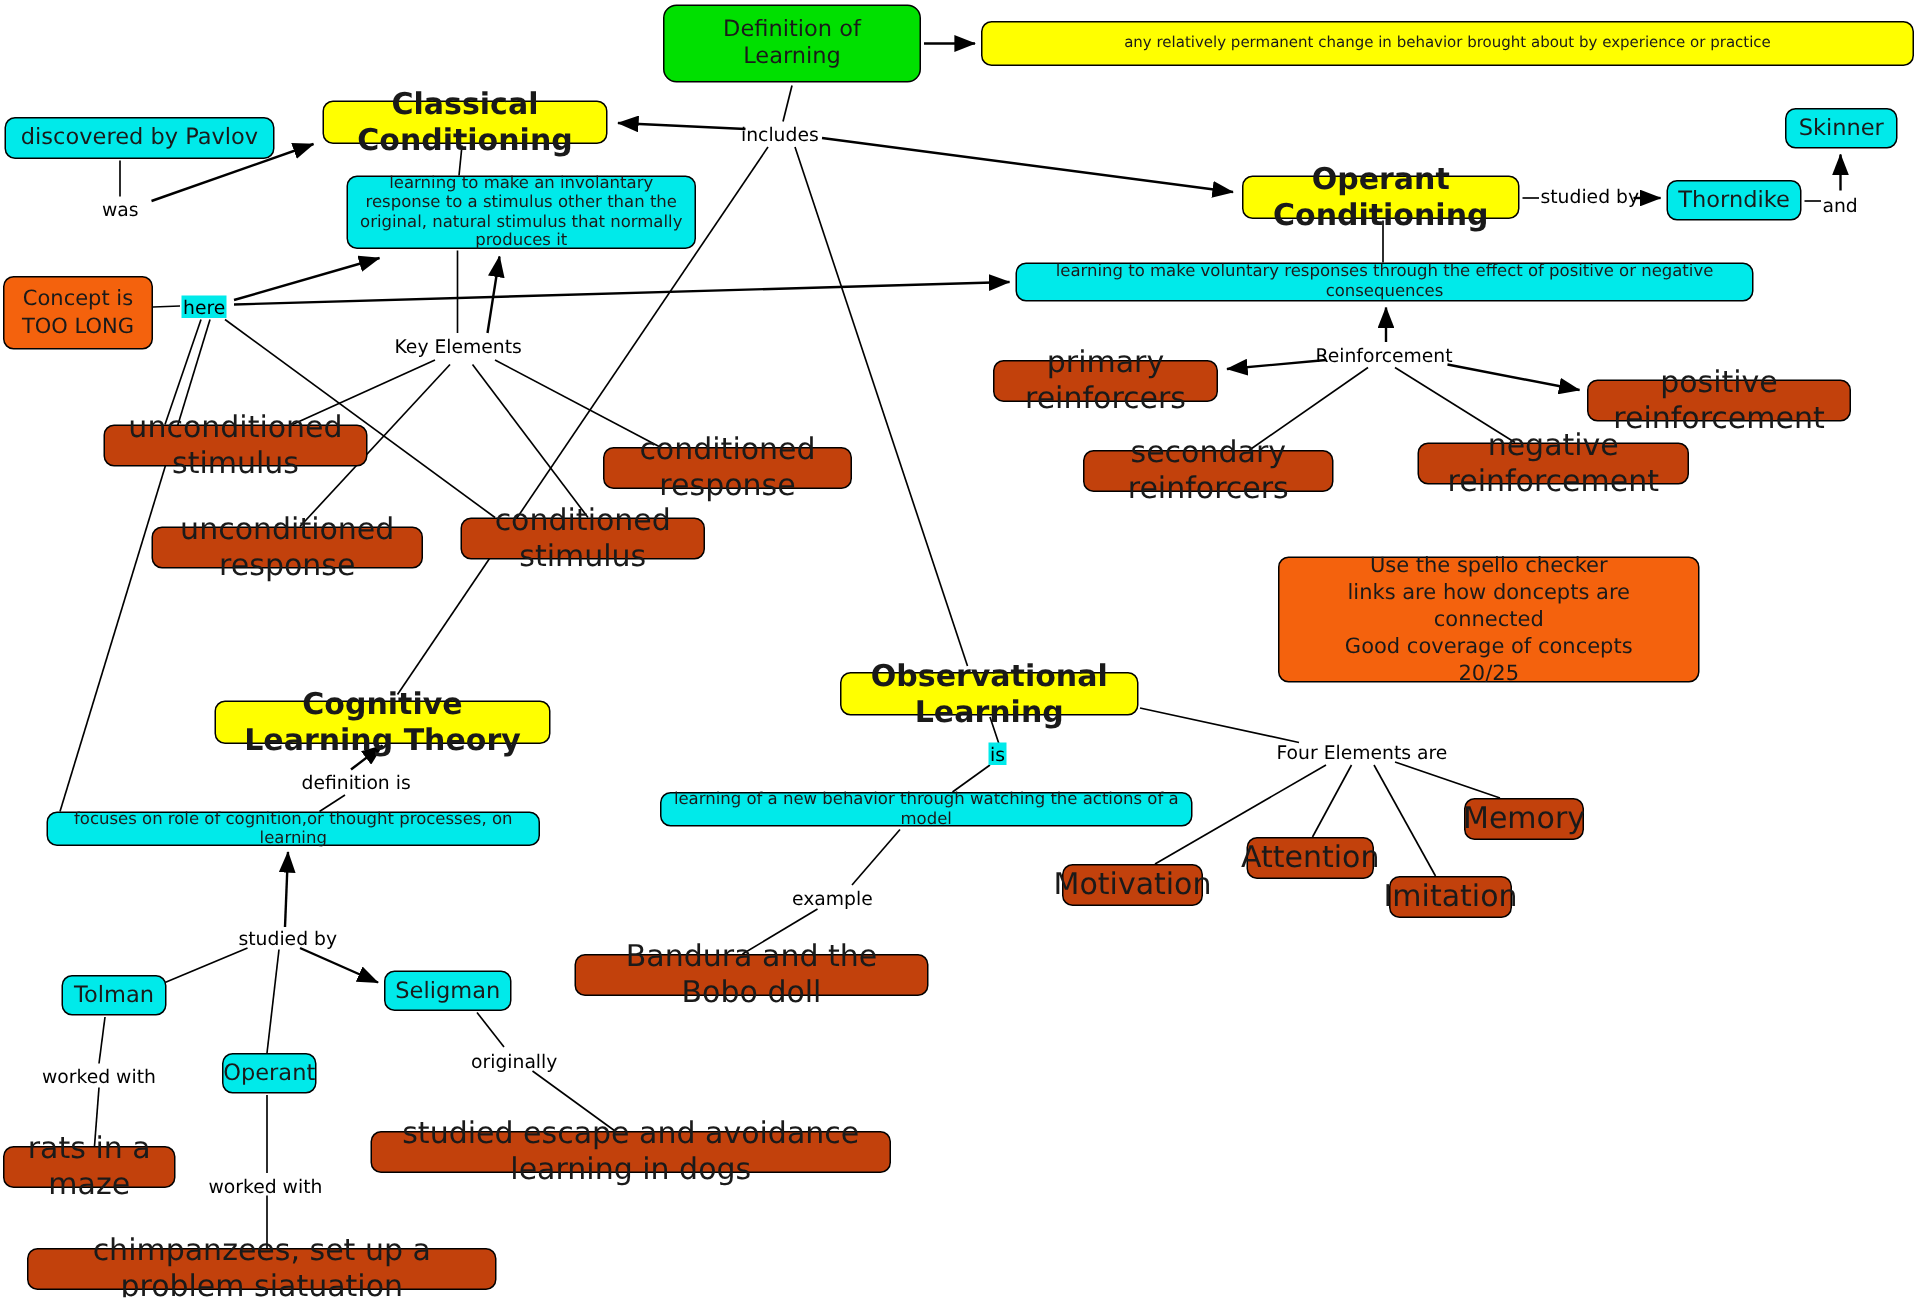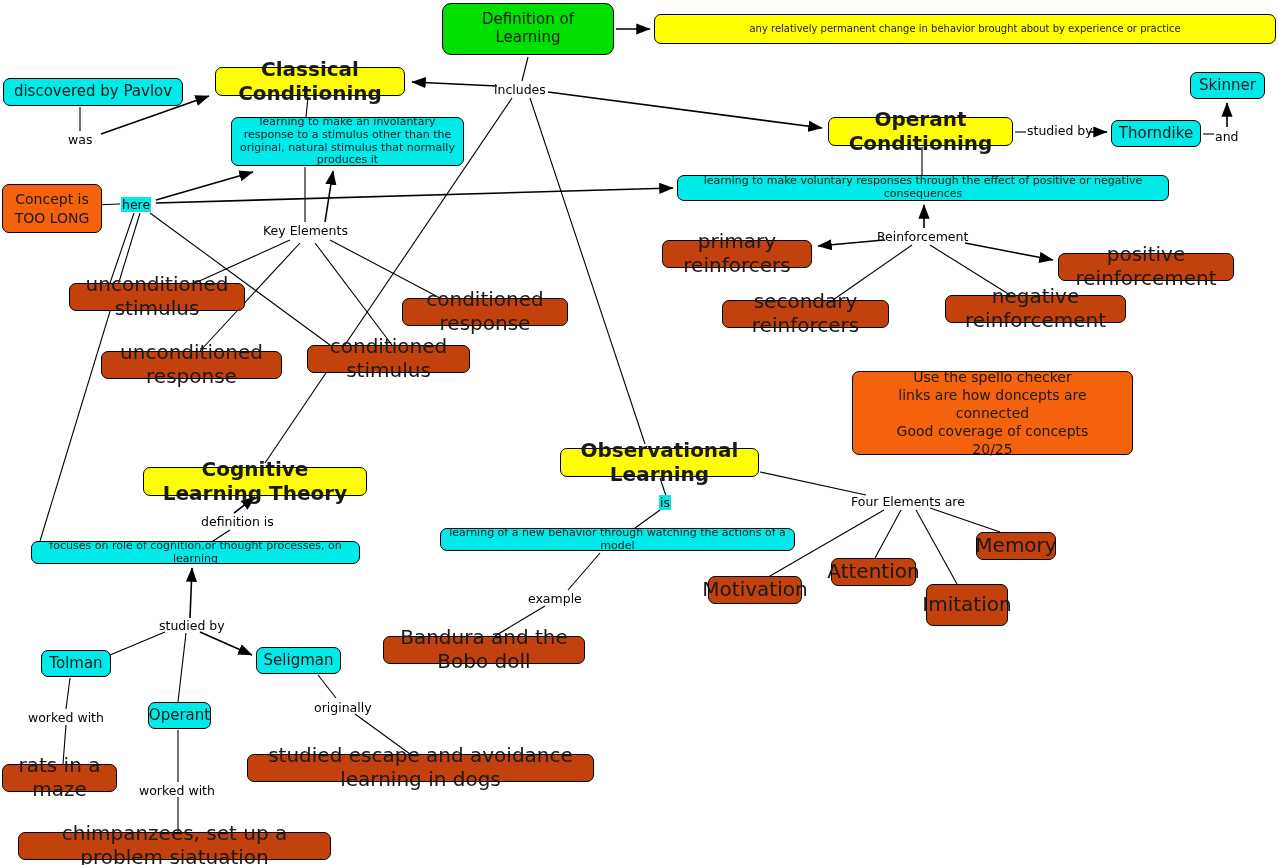--- a/index.html
+++ b/index.html
@@ -164,24 +164,24 @@
       </div>
       <div class="node n-cyan-sm" style="left: 31px; top: 541px; width: 329px; height: 23px;">
         <span style="white-space: pre-line;">focuses on role of cognition,or thought processes, on learning</span>
       </div>
       <div class="node n-peach" style="left: 831px; top: 558px; width: 85px; height: 28px;">
         <span style="white-space: pre-line;">Attention</span>
       </div>
       <div class="node n-peach" style="left: 708px; top: 576px; width: 94px; height: 28px;">
         <span style="white-space: pre-line;">Motivation</span>
       </div>
-      <div class="node n-peach" style="left: 926px; top: 584px; width: 82px; height: 42px;">
+      <div class="node n-peach" style="left: 926px; top: 584px; width: 82px; height: 28px;">
         <span style="white-space: pre-line;">Imitation</span>
       </div>
-      <div class="node n-peach" style="left: 383px; top: 636px; width: 202px; height: 28px;">
+      <div class="node n-peach" style="left: 383px; top: 636px; width: 236px; height: 28px;">
         <span style="white-space: pre-line;">Bandura and the Bobo doll</span>
       </div>
       <div class="node n-cyan" style="left: 41px; top: 650px; width: 70px; height: 27px;">
         <span style="white-space: pre-line;">Tolman</span>
       </div>
       <div class="node n-cyan" style="left: 256px; top: 647px; width: 85px; height: 27px;">
         <span style="white-space: pre-line;">Seligman</span>
       </div>
       <div class="node n-cyan" style="left: 148px; top: 702px; width: 63px; height: 27px;">
         <span style="white-space: pre-line;">Operant</span>

